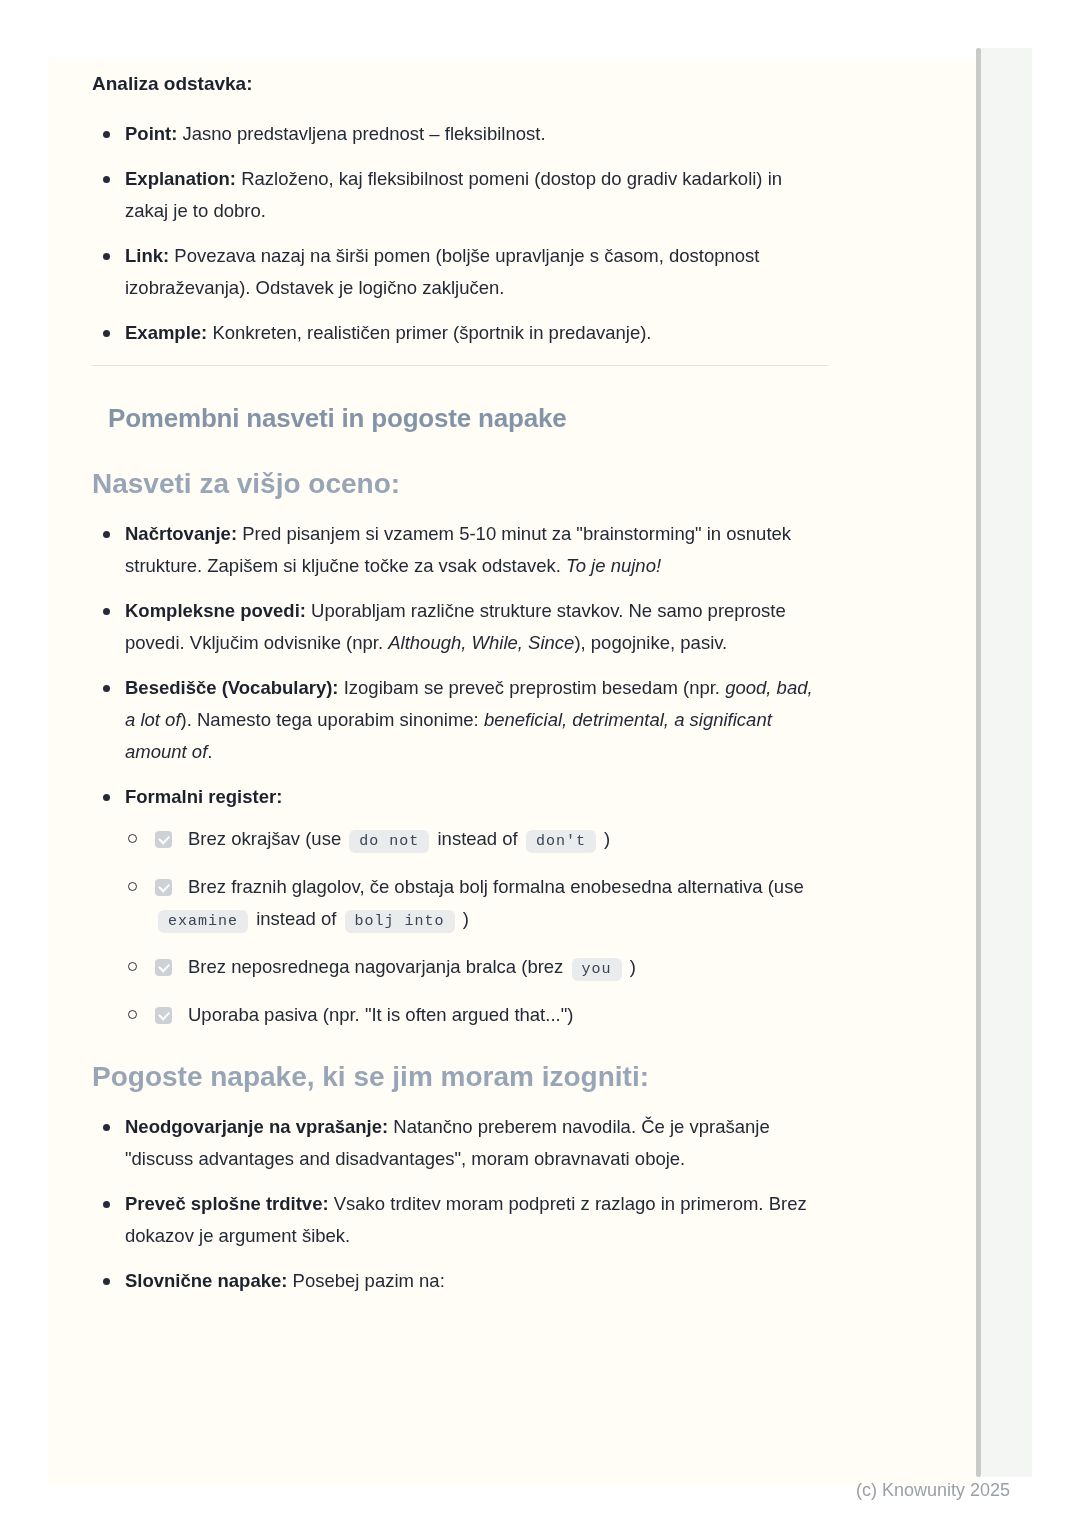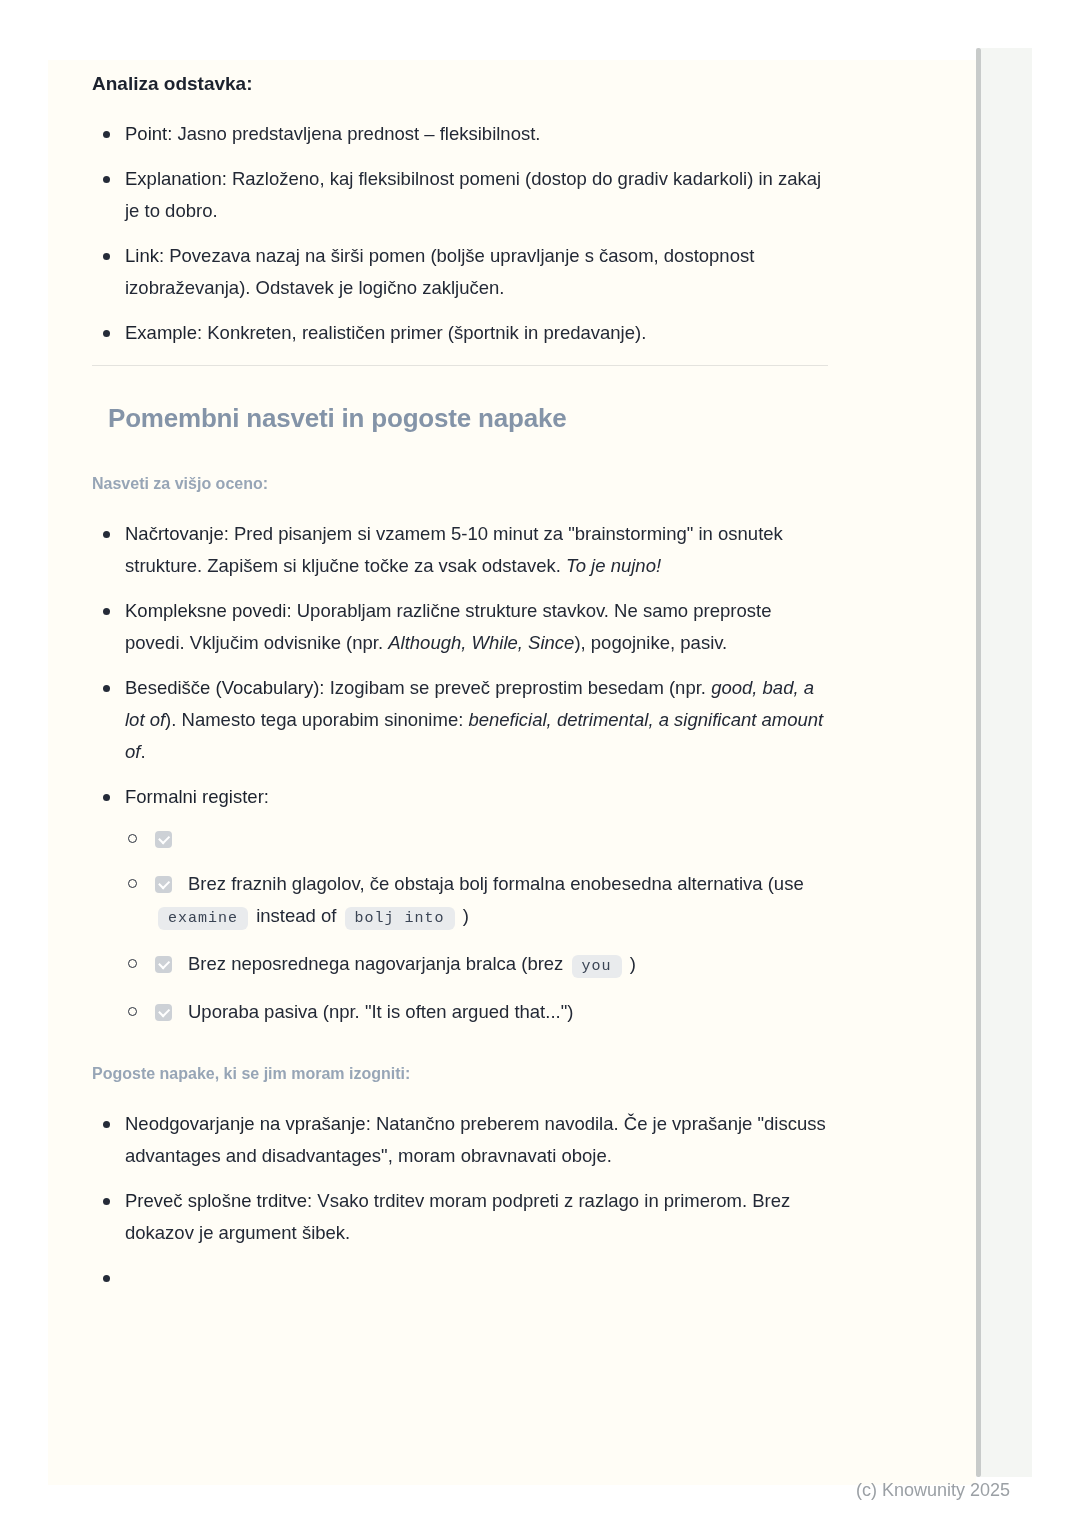--- a/index.html
+++ b/index.html
@@ -13,21 +13,21 @@
     width:1080px;height:1528px;background:#ffffff;position:relative;
     font-family:"Liberation Sans","DejaVu Sans",sans-serif;
     color:var(--text);overflow:hidden;
   }
   .page{
     position:absolute;left:48px;top:60px;width:928px;height:1425px;
     background:var(--page_bg);overflow:hidden;
   }
   .content{margin:8px 0 0 44px;width:736px;font-size:18.5px;line-height:32px;}
   .doc-title{font-weight:700;color:var(--bold);font-size:19px;margin:0;}
-  strong{font-weight:400;color:var(--bold);}
+  strong{font-weight:700;color:var(--bold);}
   em{font-style:italic;}
   code{
     font-family:"Liberation Mono","DejaVu Sans Mono",monospace;
     font-size:15px;background:var(--code_bg);color:var(--code_text);
     padding:3px 10px;border-radius:6px;margin:0 3px;letter-spacing:1px;white-space:nowrap;
   }
   ul{list-style:none;margin:18px 0 0 0;padding:0;}
   li.b{position:relative;padding-left:33px;margin-bottom:13px;}
   li.b::before{
     content:"";position:absolute;left:11px;top:12.5px;width:7px;height:7px;
@@ -45,21 +45,21 @@
     background:var(--checkbox);margin-right:16px;vertical-align:-3px;position:relative;
   }
   .checkbox::after{
     content:"";position:absolute;left:3.5px;top:3.5px;width:8px;height:4.5px;
     border-left:2.2px solid #ffffff;border-bottom:2.2px solid #ffffff;
     transform:rotate(-45deg);
   }
   hr{border:none;border-top:1px solid var(--hr);margin:16px 0 0 0;width:736px;}
   h1{font-size:26px;line-height:40px;font-weight:700;color:var(--heading);
      margin:32px 0 0 16px;letter-spacing:-0.2px;}
-  h2{font-size:16px;line-height:32px;font-weight:700;color:var(--subheading);
+  h2{font-size:28px;line-height:32px;font-weight:700;color:var(--subheading);
      margin:30px 0 0 0;}
   .divider-line{
     position:absolute;left:976px;top:48px;width:5px;height:1429px;
     background:var(--divider);border-radius:2px;z-index:2;
   }
   .side-panel{
     position:absolute;left:981px;top:48px;width:51px;height:1429px;
     background:var(--panel_bg);z-index:1;
   }
   .watermark{
@@ -89,41 +89,42 @@
     <h2>Nasveti za višjo oceno:</h2>
 
     <ul>
       <li class="b"><span><strong>Načrtovanje:</strong><span> Pred pisanjem si vzamem 5-10 minut za "brainstorming" in osnutek strukture. Zapišem si ključne točke za vsak odstavek. </span><em>To je nujno!</em></span></li>
       <li class="b"><span><strong>Kompleksne povedi:</strong><span> Uporabljam različne strukture stavkov. Ne samo preproste povedi. Vključim odvisnike (npr. </span><em>Although, While, Since</em><span>), pogojnike, pasiv.</span></span></li>
       <li class="b"><span><strong>Besedišče (Vocabulary):</strong><span> Izogibam se preveč preprostim besedam (npr. </span><em>good, bad, a lot of</em><span>). Namesto tega uporabim sinonime: </span><em>beneficial, detrimental, a significant amount of</em><span>.</span></span></li>
       <li class="b">
         <span><strong>Formalni register:</strong></span>
         <ul class="sub">
           <li class="c">
-            <span class="checkbox"></span>
+            <span class="checkbox"></span><span><span>Brez okrajšav (use </span><code>do not</code><span> instead of </span><code>don't</code><span> )</span></span>
           </li>
           <li class="c">
             <span class="checkbox"></span><span><span>Brez fraznih glagolov, če obstaja bolj formalna enobesedna alternativa (use </span><code>examine</code><span> instead of </span><code>bolj into</code><span> )</span></span>
           </li>
           <li class="c">
             <span class="checkbox"></span><span><span>Brez neposrednega nagovarjanja bralca (brez </span><code>you</code><span> )</span></span>
           </li>
           <li class="c">
             <span class="checkbox"></span><span><span>Uporaba pasiva (npr. "It is often argued that...")</span></span>
           </li>
         </ul>
       </li>
     </ul>
 
     <h2>Pogoste napake, ki se jim moram izogniti:</h2>
 
     <ul>
       <li class="b"><span><strong>Neodgovarjanje na vprašanje:</strong><span> Natančno preberem navodila. Če je vprašanje "discuss advantages and disadvantages", moram obravnavati oboje.</span></span></li>
       <li class="b"><span><strong>Preveč splošne trditve:</strong><span> Vsako trditev moram podpreti z razlago in primerom. Brez dokazov je argument šibek.</span></span></li>
       <li class="b">
+        <span><strong>Slovnične napake:</strong><span> Posebej pazim na:</span></span>
       </li>
     </ul>
 
   </div>
 </div>
 
 <div class="divider-line"></div>
 <div class="side-panel"></div>
 <div class="watermark">(c) Knowunity 2025</div>
 

